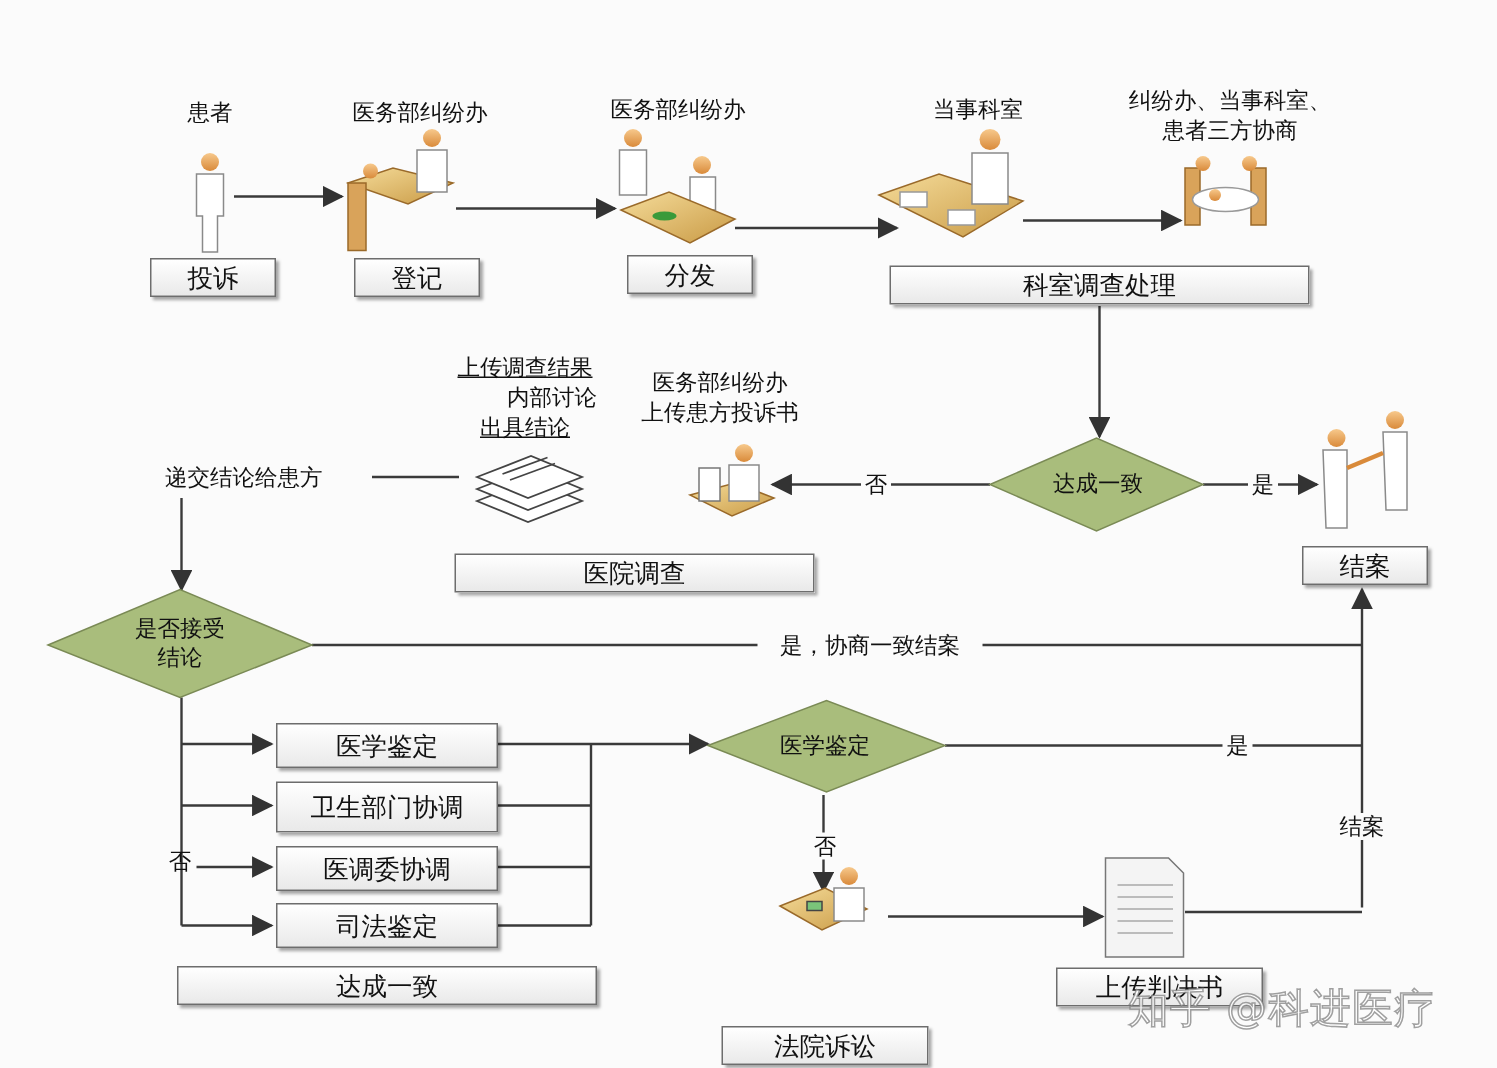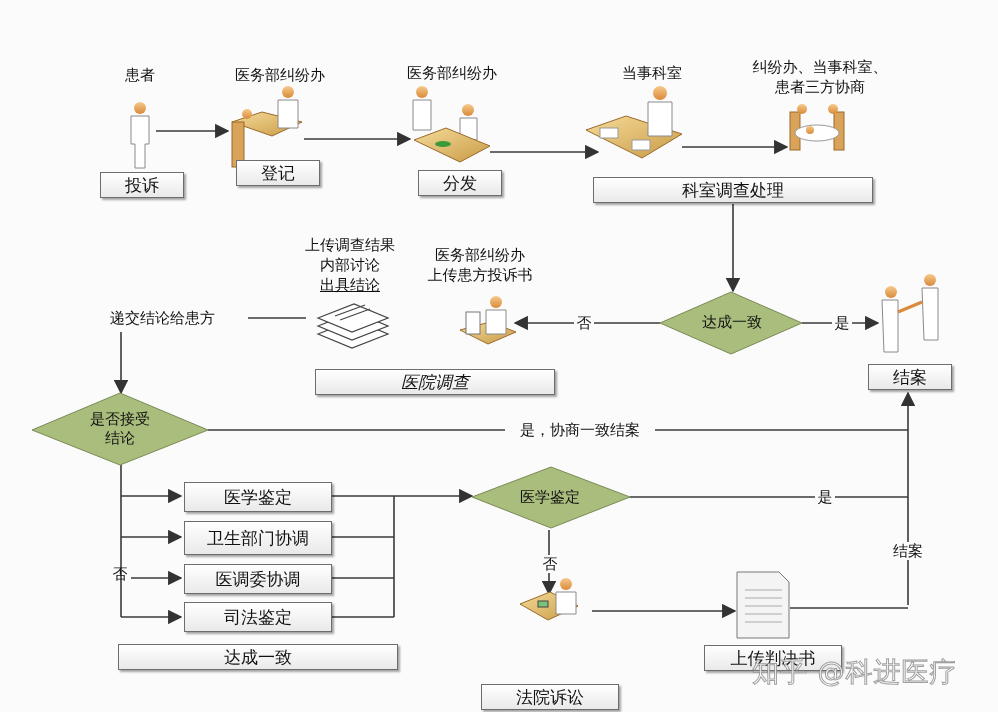--- a/index.html
+++ b/index.html
@@ -148,37 +148,37 @@
         <line x1="745" y1="606" x2="782" y2="606"></line>
         <line x1="745" y1="614" x2="782" y2="614"></line>
         <line x1="745" y1="622" x2="782" y2="622"></line>
       </g>
   </g>
 </svg>
 
 <div class="lbl" style="left:120px;top:66px;width:40px;">患者</div>
 <div class="box" style="left:100px;top:172px;width:82px;height:24px;">投诉</div>
 <div class="lbl" style="left:220px;top:66px;width:120px;">医务部纠纷办</div>
-<div class="box" style="left:236px;top:160px;width:82px;height:24px;">登记</div>
+<div class="box" style="left:236px;top:172px;width:82px;height:24px;">登记</div>
 <div class="lbl" style="left:392px;top:64px;width:120px;">医务部纠纷办</div>
 <div class="box" style="left:418px;top:170px;width:82px;height:24px;">分发</div>
 <div class="lbl" style="left:612px;top:64px;width:80px;">当事科室</div>
 <div class="lbl" style="left:730px;top:58px;width:180px;">纠纷办、当事科室、</div>
 <div class="lbl" style="left:750px;top:78px;width:140px;">患者三方协商</div>
 <div class="box" style="left:593px;top:177px;width:278px;height:24px;">科室调查处理</div>
 
 <div class="dtxt" style="left:680px;top:313px;width:104px;">达成一致</div>
 <div class="lbl" style="left:574px;top:314px;width:20px;background:#fbfbfb;">否</div>
 <div class="lbl" style="left:832px;top:314px;width:20px;background:#fbfbfb;">是</div>
 <div class="lbl" style="left:410px;top:246px;width:140px;">医务部纠纷办</div>
 <div class="lbl" style="left:410px;top:266px;width:140px;">上传患方投诉书</div>
-<div class="lbl" style="left:290px;top:236px;width:120px;">上传调查结果</div>
-<div class="lbl" style="left:290px;top:256px;width:120px;text-align:center;">内部讨论</div>
+<div class="lbl" style="left:290px;top:236px;width:120px;text-decoration:underline;">上传调查结果</div>
+<div class="lbl" style="left:308px;top:256px;width:120px;text-align:center;">内部讨论</div>
 <div class="lbl" style="left:290px;top:276px;width:120px;text-decoration:underline;">出具结论</div>
-<div class="box" style="left:315px;top:369px;width:238px;height:24px;font-style:italic;">医院调查</div>
+<div class="box" style="left:303px;top:369px;width:238px;height:24px;">医院调查</div>
 <div class="box" style="left:868px;top:364px;width:82px;height:24px;">结案</div>
 <div class="lbl" style="left:110px;top:309px;width:140px;text-align:left;">递交结论给患方</div>
 
 <div class="dtxt" style="left:70px;top:410px;width:100px;">是否接受</div>
 <div class="dtxt" style="left:70px;top:429px;width:100px;">结论</div>
 <div class="lbl" style="left:505px;top:421px;width:150px;background:#fbfbfb;">是，协商一致结案</div>
 <div class="lbl" style="left:110px;top:565px;width:20px;">否</div>
 
 <div class="box" style="left:184px;top:482px;width:146px;height:28px;">医学鉴定</div>
 <div class="box" style="left:184px;top:521px;width:146px;height:32px;">卫生部门协调</div>

